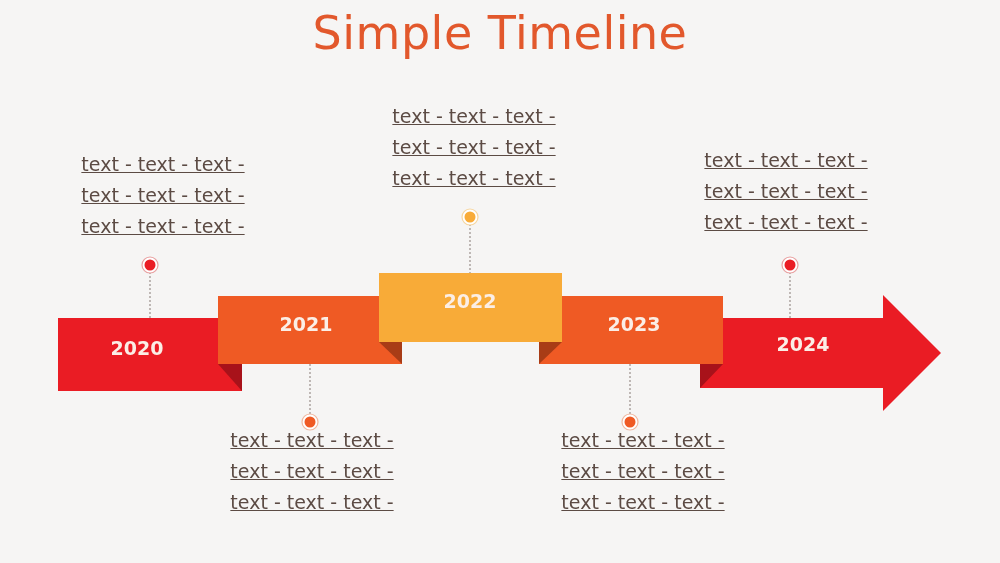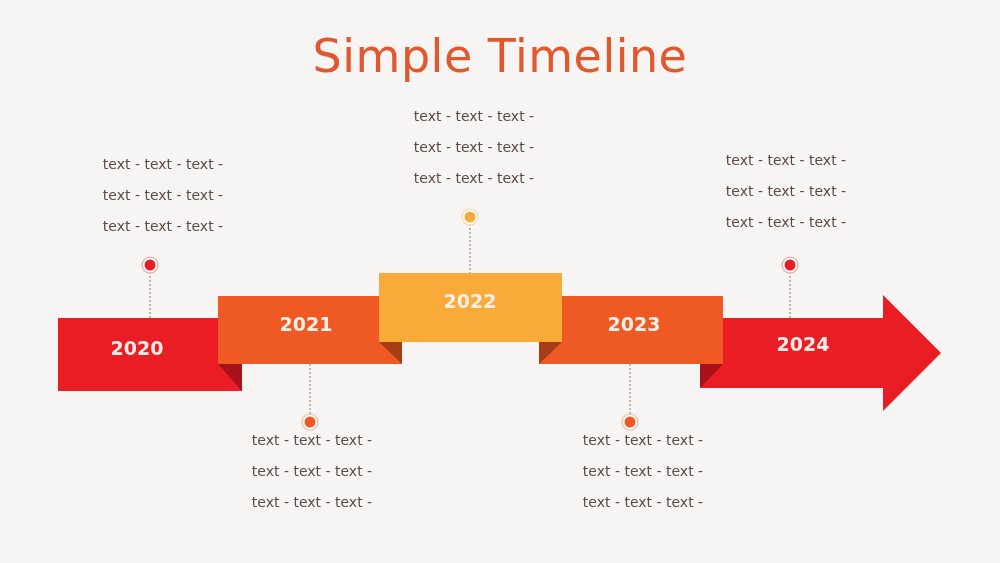--- a/index.html
+++ b/index.html
@@ -14,29 +14,30 @@
       text-align: center; font-size: 46px; color: #e2582c;
       font-weight: normal; letter-spacing: 0.5px;
     }
     svg.ribbon { position: absolute; left: 0; top: 0; }
     .year {
       fill: #fbeee6; font-weight: bold; font-size: 19px;
       font-family: "DejaVu Sans", "Liberation Sans", sans-serif;
     }
     .desc {
       position: absolute; width: 200px; text-align: center;
-      color: #5c4b44; font-size: 14px; line-height: 31px;
+      color: #5c4b44; font-size: 19px; line-height: 31px;
       font-family: "DejaVu Sans", "Liberation Sans", sans-serif;
+      text-decoration: underline;
     }
     .desc div { white-space: nowrap; }
   </style>
 </head>
 <body style="background: rgb(246, 245, 244);">
 
-<div class="title" style="color: rgb(226, 88, 44); margin-top: 23px;">Simple Timeline</div>
+<div class="title" style="color: rgb(226, 88, 44);">Simple Timeline</div>
 
 <svg class="ribbon" width="1000" height="563" viewBox="0 0 1000 563">
 
   <line x1="150" y1="272" x2="150" y2="318" stroke="#9a8f8a" stroke-width="1.2" stroke-dasharray="2,2"></line>
   <line x1="310" y1="364" x2="310" y2="416" stroke="#9a8f8a" stroke-width="1.2" stroke-dasharray="2,2"></line>
   <line x1="470" y1="224" x2="470" y2="273" stroke="#9a8f8a" stroke-width="1.2" stroke-dasharray="2,2"></line>
   <line x1="630" y1="364" x2="630" y2="416" stroke="#9a8f8a" stroke-width="1.2" stroke-dasharray="2,2"></line>
   <line x1="790" y1="272" x2="790" y2="318" stroke="#9a8f8a" stroke-width="1.2" stroke-dasharray="2,2"></line>
 
   <rect class="seg" x="58" y="318" width="184" height="73" fill="#ea1c24"></rect>

